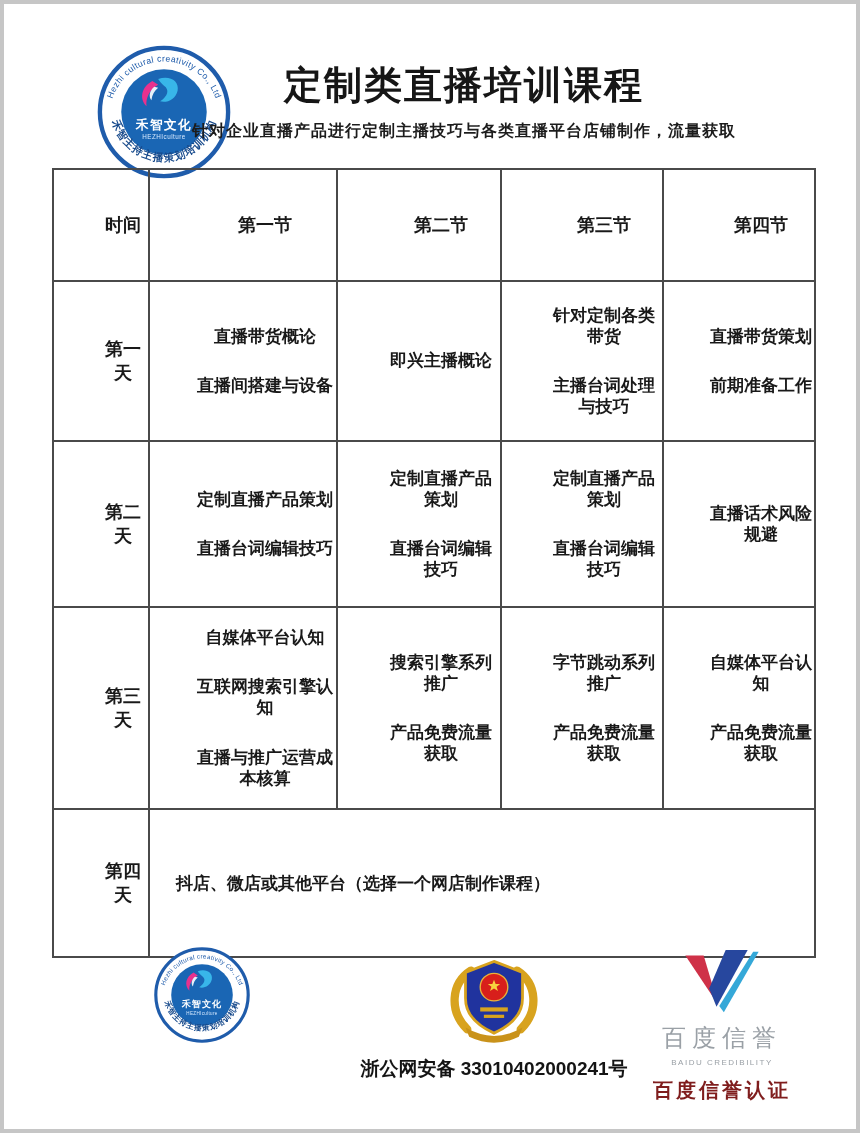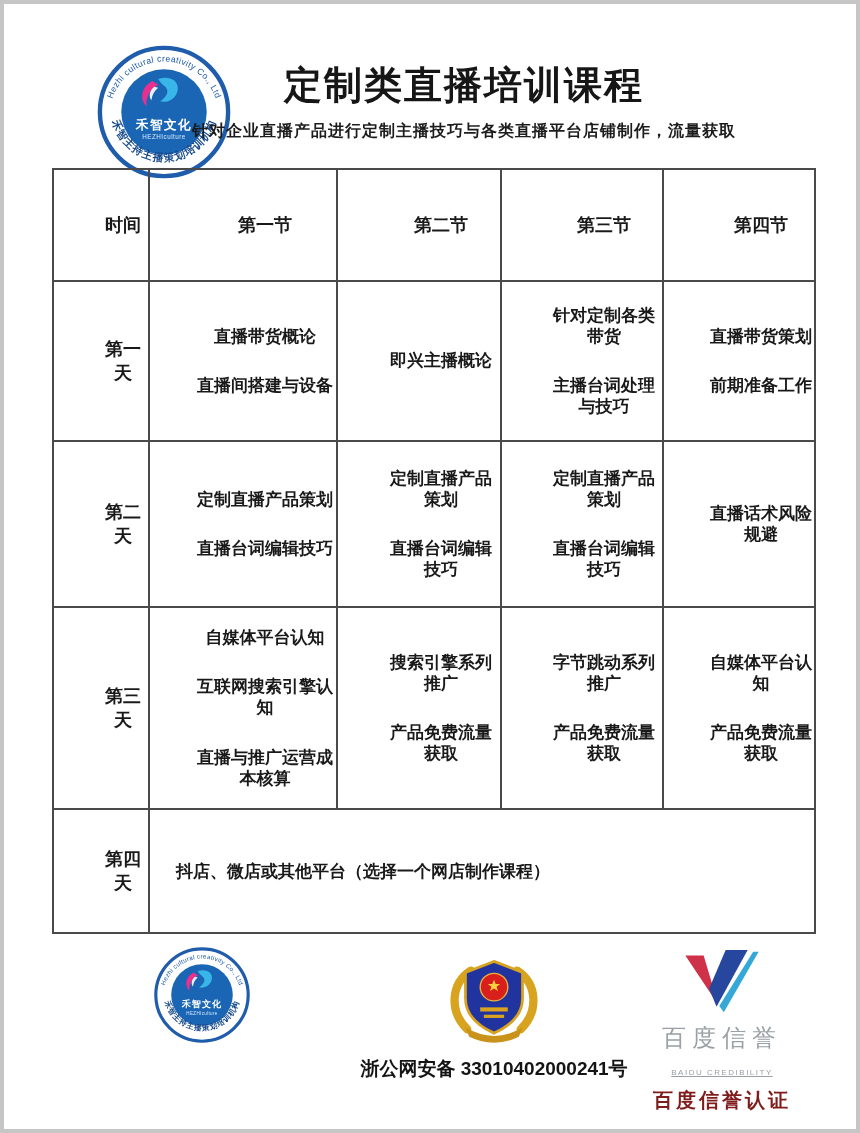--- a/index.html
+++ b/index.html
@@ -58,21 +58,21 @@
     color: #191919;
     font-weight: bold;
     padding-left: 44px;
   }
   .schedule th { font-size: 18px; }
   .schedule td.day { font-size: 18px; }
   tr.r-head { height: 112px; }
   tr.r1 { height: 160px; }
   tr.r2 { height: 166px; }
   tr.r3 { height: 202px; }
-  tr.r4 { height: 124px; border-radius: 17px; }
+  tr.r4 { height: 148px; border-radius: 17px; }
   .lines {
     display: flex;
     flex-direction: column;
     justify-content: center;
     align-items: center;
     gap: 28px;
   }
   .ln { font-size: 17px; font-weight: bold; line-height: 1.25; }
   td.span-cell {
     text-align: left;
@@ -112,25 +112,24 @@
     text-align: center;
   }
   .baidu-v { width: 96px; height: 66px; display: inline-block; }
   .baidu-label {
     margin-top: 2px;
     font-size: 24px;
     color: #9aa0a6;
     letter-spacing: 6px;
   }
   .baidu-sub {
-    margin-top: 14px;
+    margin-top: 4px;
     font-size: 8px;
     color: #9aa0a6;
     letter-spacing: 1.5px;
-    text-decoration: underline;
   }
   .baidu-cert {
     margin-top: 10px;
     font-size: 20px;
     font-weight: bold;
     color: #7f1d1d;
     letter-spacing: 3px;
   }
 </style>
 </head>

